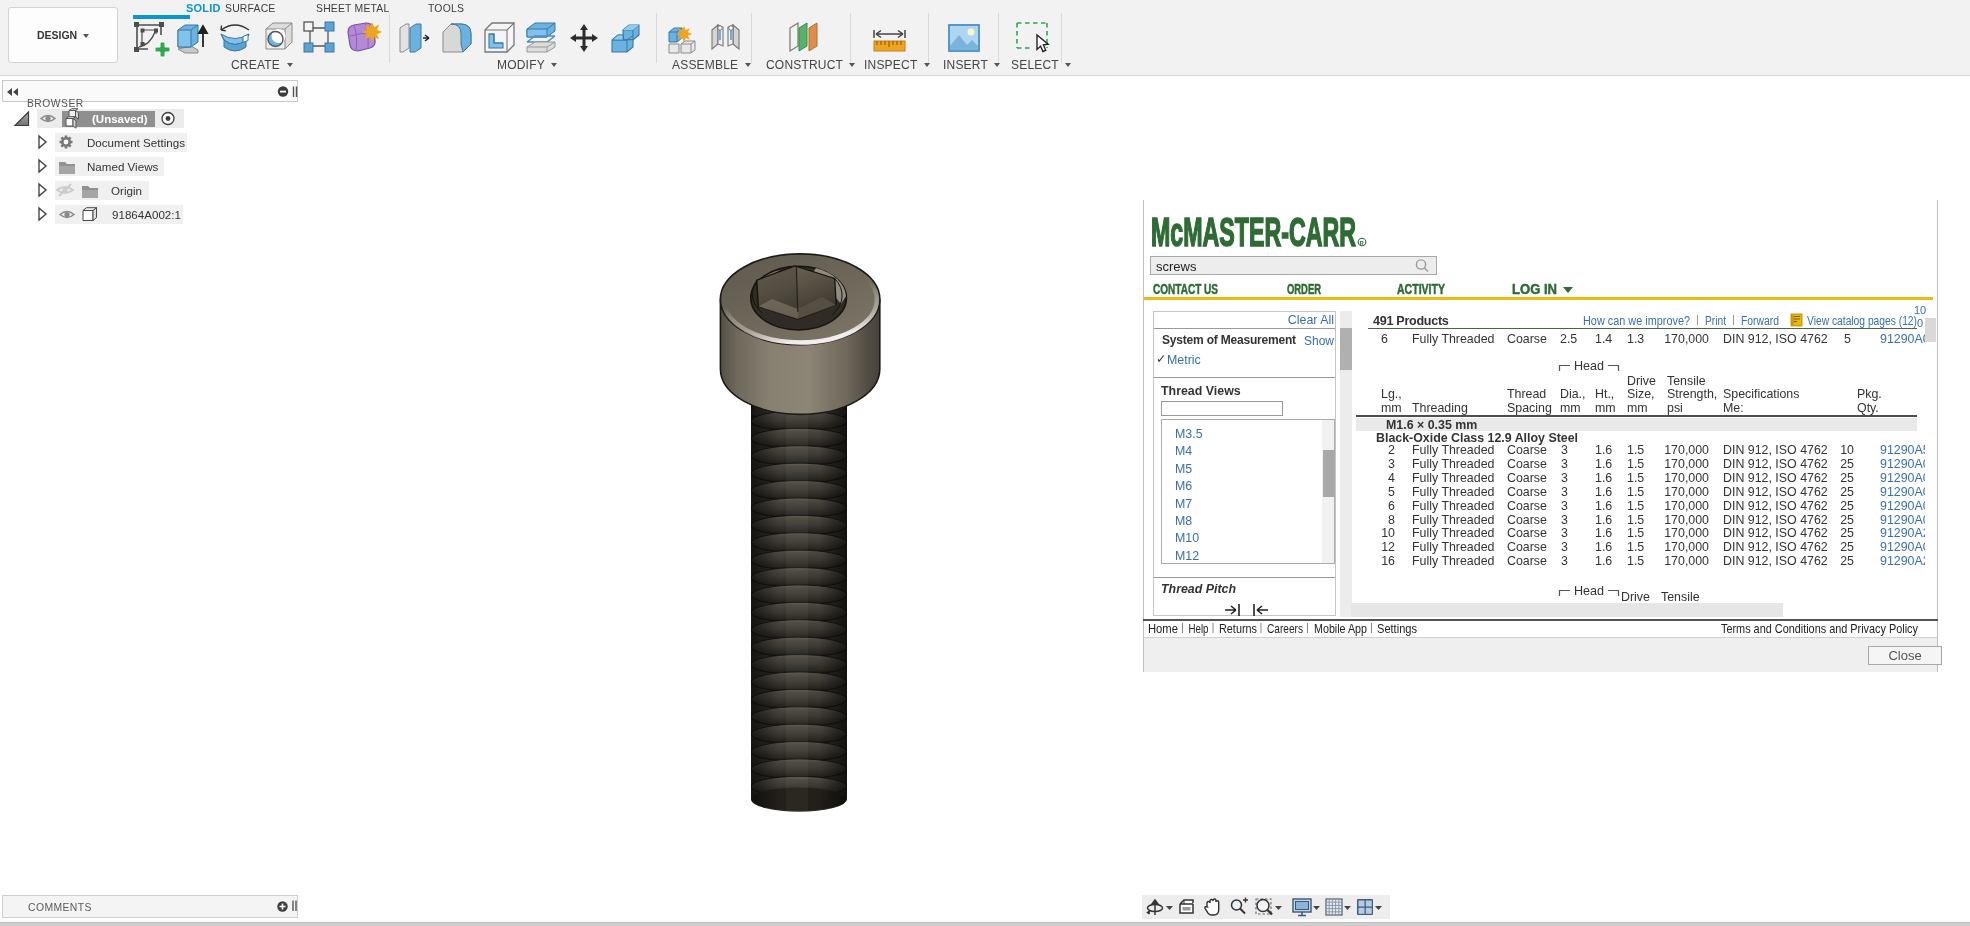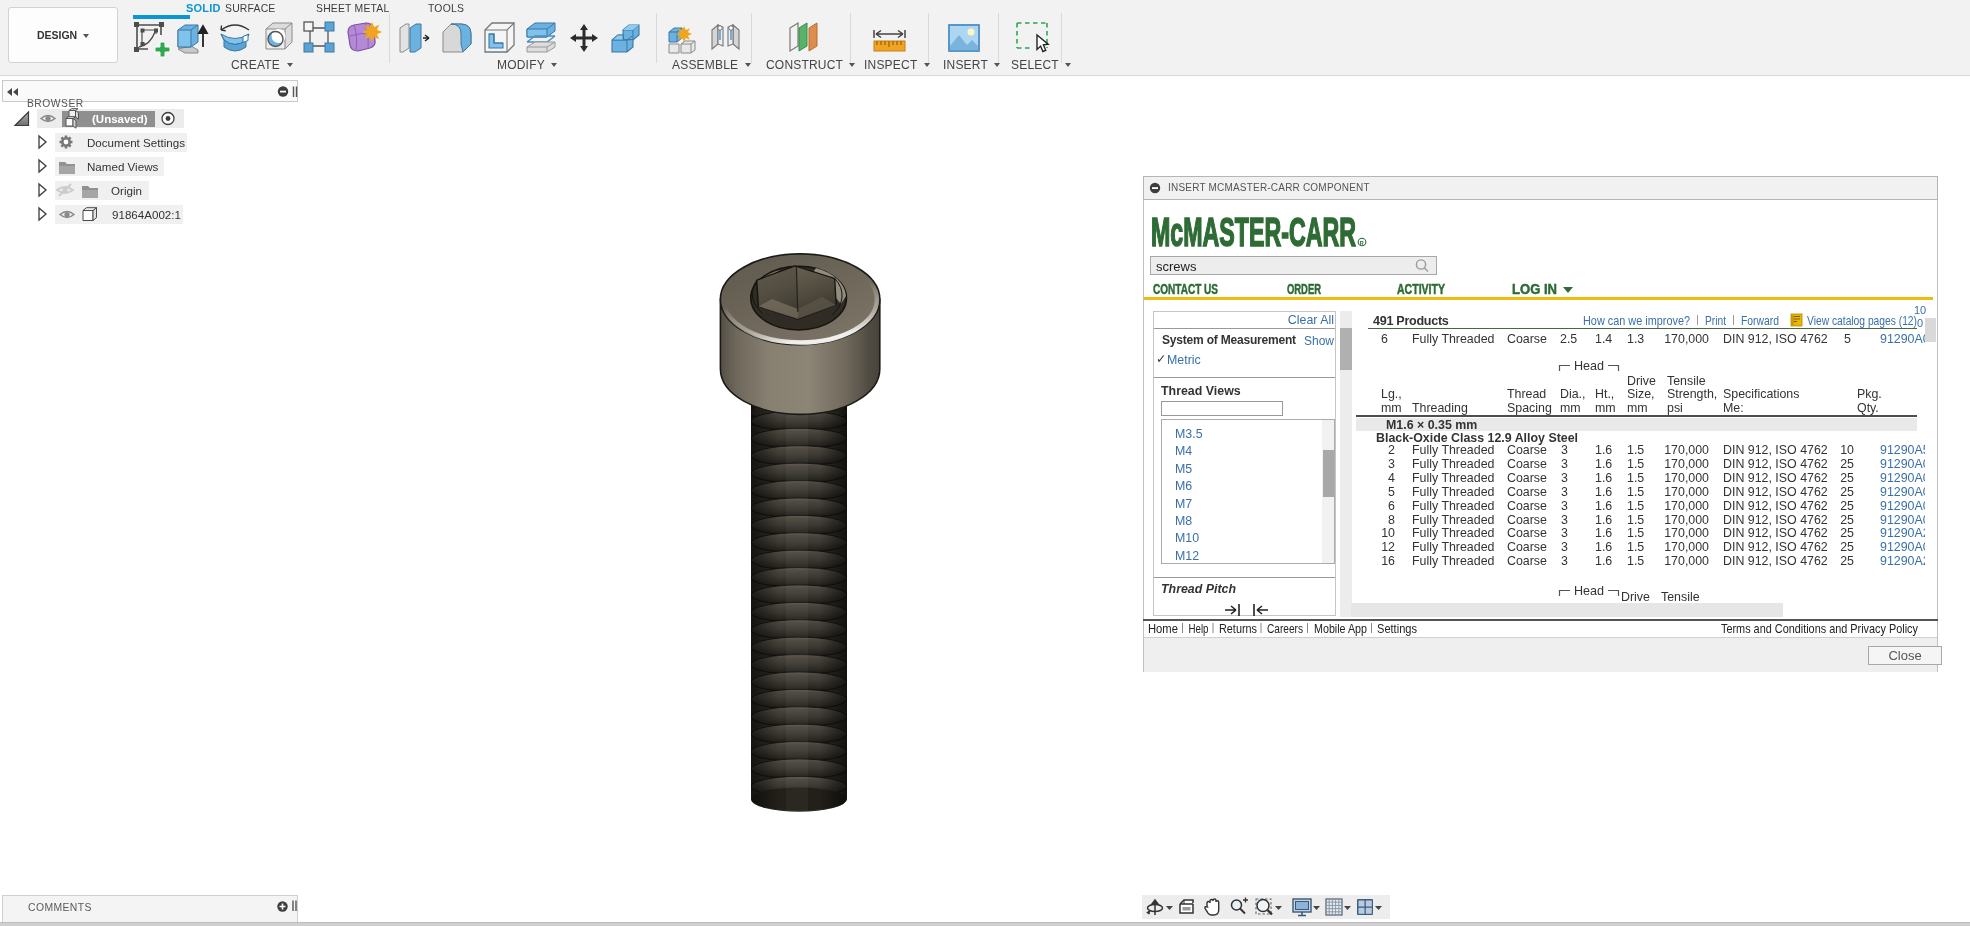--- a/index.html
+++ b/index.html
@@ -20,21 +20,21 @@
 .trow { position:absolute; background:#f0f0f0; font-size:12px; color:#333; }
 
 #dlg-title { position:absolute; left:1143px; top:176px; width:795px; height:24px; background:#f1f1f1; border:1px solid #b5b5b5; font-size:10.2px; color:#555; letter-spacing:.4px; line-height:22px; }
 #dlg-body { position:absolute; left:1143px; top:200px; width:795px; height:472px; background:#fff; border:1px solid #c0c0c0; border-top:none; }
 #facet { position:absolute; left:1153px; top:311px; width:183px; height:305px; border:1px solid #c5c5c5; background:#fff; }
 .facet-hr { position:absolute; left:0; width:181px; height:1px; background:#999; }
 .cell { position:absolute; font-size:12.4px; color:#333; white-space:nowrap; line-height:12px; }
 .cellr { position:absolute; font-size:12.4px; color:#333; white-space:nowrap; line-height:12px; transform:translateX(-100%); }
 .blue { color:#3a70a8; }
 
-#comments { position:absolute; left:2px; top:895px; width:296px; height:32px; background:#f4f4f4; border:1px solid #cfcfcf; font-size:10.4px; color:#5a5a5a; letter-spacing:.4px; line-height:21px; }
+#comments { position:absolute; left:2px; top:895px; width:296px; height:23px; background:#f4f4f4; border:1px solid #cfcfcf; font-size:10.4px; color:#5a5a5a; letter-spacing:.4px; line-height:21px; }
 #navbar { position:absolute; left:1142px; top:895px; width:248px; height:24px; background:#ededed; }
 #statusbar { position:absolute; left:0; top:922px; width:1970px; height:4px; background:#cfcfcf; border-top:1px solid #bdbdbd; }
 </style>
 </head>
 <body>
 <div id="page">
 
 <div id="ribbon">
   <div class="tab active" style="left:146px;margin-left:40px;">SOLID</div>
   <div class="tab" style="left:225px;">SURFACE</div>
@@ -378,27 +378,20 @@
   <path d="M816,268 A47.9,31.8 0 0 1 846,296 L841,304 L814,271 Z" fill="#a39d8f" opacity="0.85"></path>
   <path d="M795,266 L834.7,278.5 L836.2,304.9 L798,319 L758.3,306.5 L756.8,280.1 Z" fill="url(#hexwall)" stroke="#15130f" stroke-width="1.3"></path>
   <path d="M758.3,306.5 L798,319 L798,309 L772,299 Z" fill="#746d5e" opacity="0.75"></path>
   <path d="M798,319 L836.2,304.9 L822,297 L798,309 Z" fill="#5c564a" opacity="0.75"></path>
   <path d="M795,266 L756.8,280.1 L758.3,306.5 L772,299 L798,309 L797.5,266.5 Z" fill="#000" opacity="0.10"></path>
   <path d="M796.3,266.2 L797.8,312" stroke="#24211b" stroke-width="1.1"></path>
   <path d="M756.8,280.1 A47.9,31.8 0 0 0 762,313" stroke="#15130f" stroke-width="1" fill="none"></path>
   <path d="M834.7,278.5 A47.9,31.8 0 0 1 832,315" stroke="#15130f" stroke-width="1" fill="none"></path>
 </svg>
 
-<div id="dlg-title">
-      <span style="position:absolute;left:24px;top:0;font-size:10px;letter-spacing:.2px;">INSERT MCMASTER-CARR COMPONENT</span>
-<svg width="14" height="14" style="position:absolute;left:5px;top:5px;">
-  <circle cx="6" cy="6" r="5.2" fill="#3d3d3d"></circle>
-  <rect x="3" y="5.2" width="6" height="1.8" fill="#fff"></rect>
-</svg>
-</div>
 <div id="dlg-body"></div>
 
 <svg width="230" height="46" style="position:absolute;left:1150px;top:206px;">
   <text x="1" y="40" font-family="Liberation Sans" font-size="40.5" font-weight="bold" fill="#2e6b35" stroke="#2e6b35" stroke-width="1.6" textLength="205" lengthAdjust="spacingAndGlyphs">McMASTER-CARR</text>
   <circle cx="212" cy="36" r="3.8" fill="none" stroke="#2e6b35" stroke-width="1.1"></circle>
   <text x="209.8" y="38.6" font-size="5.5" font-weight="bold" fill="#2e6b35">R</text>
 </svg>
 
 <div class="abs" style="left:1150px;top:256px;width:287px;height:19px;border:1px solid #a8a8a8;background:#ededed;"></div>
 <div class="abs" style="left:1156px;top:259px;font-size:13px;color:#222;">screws</div>

